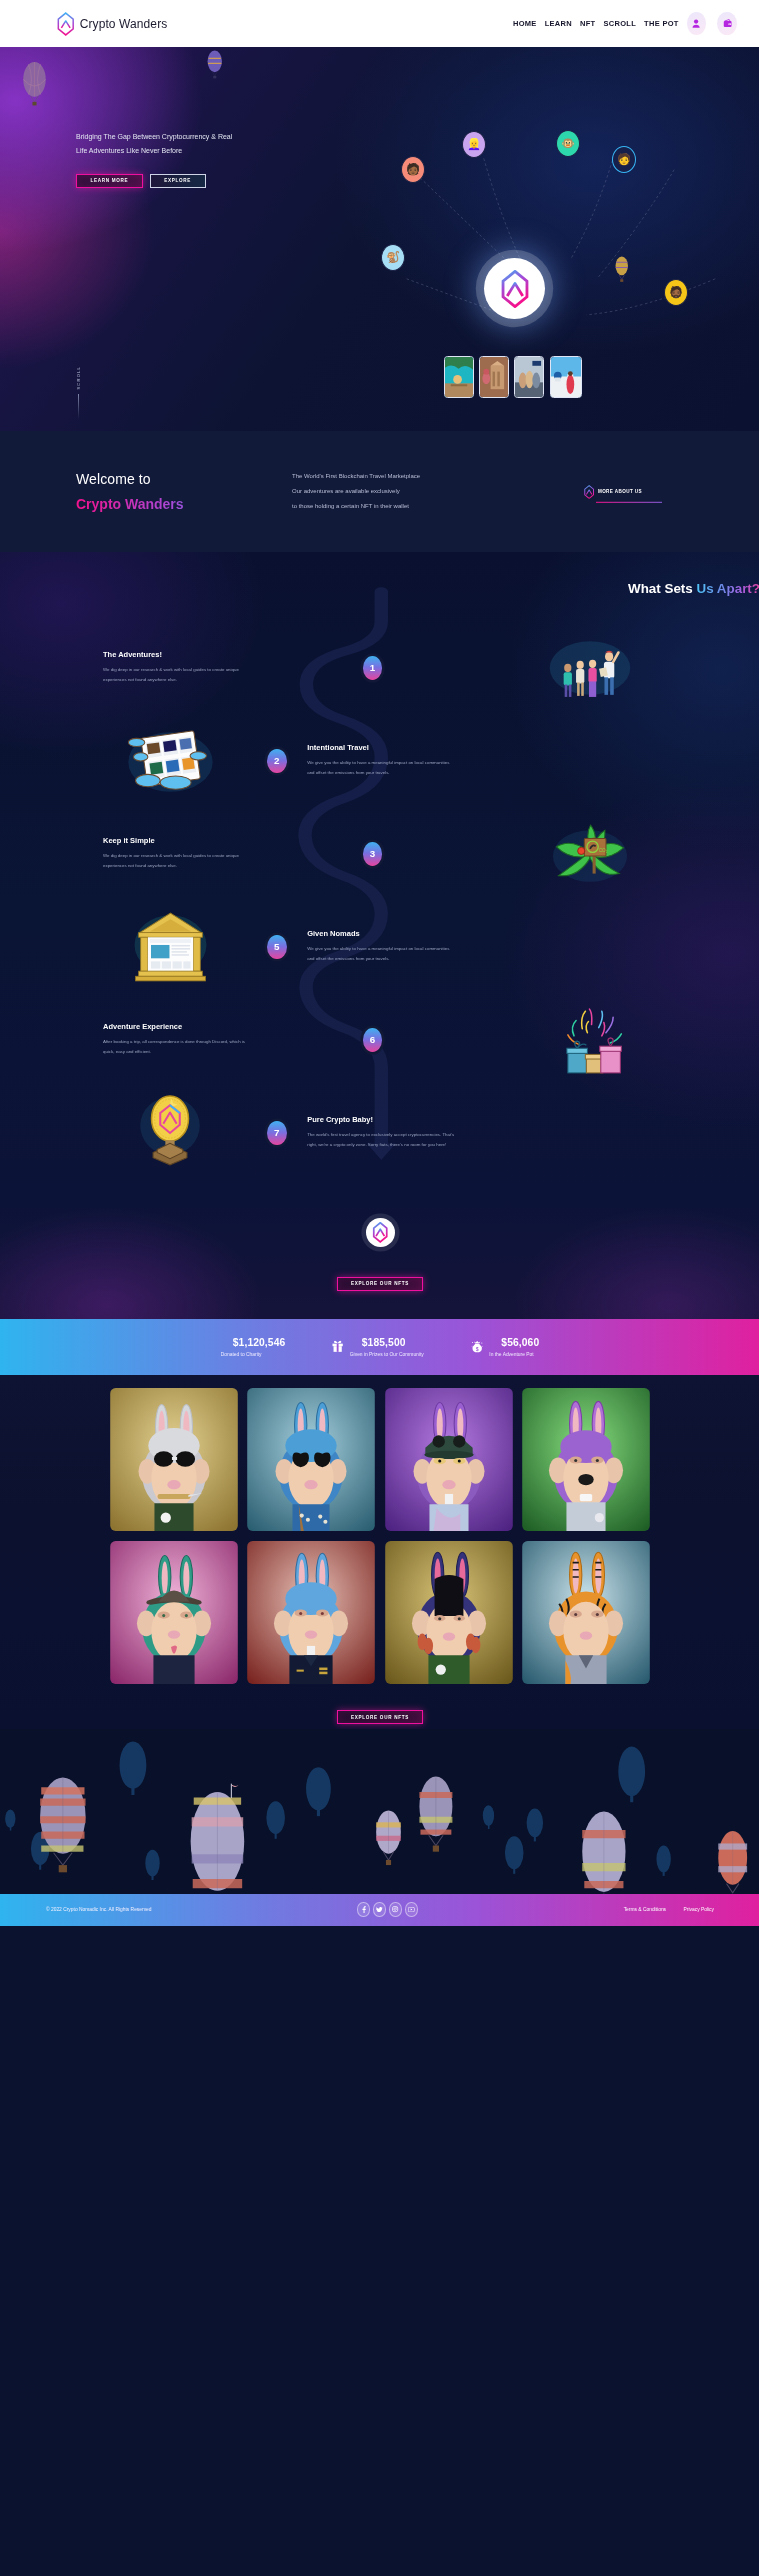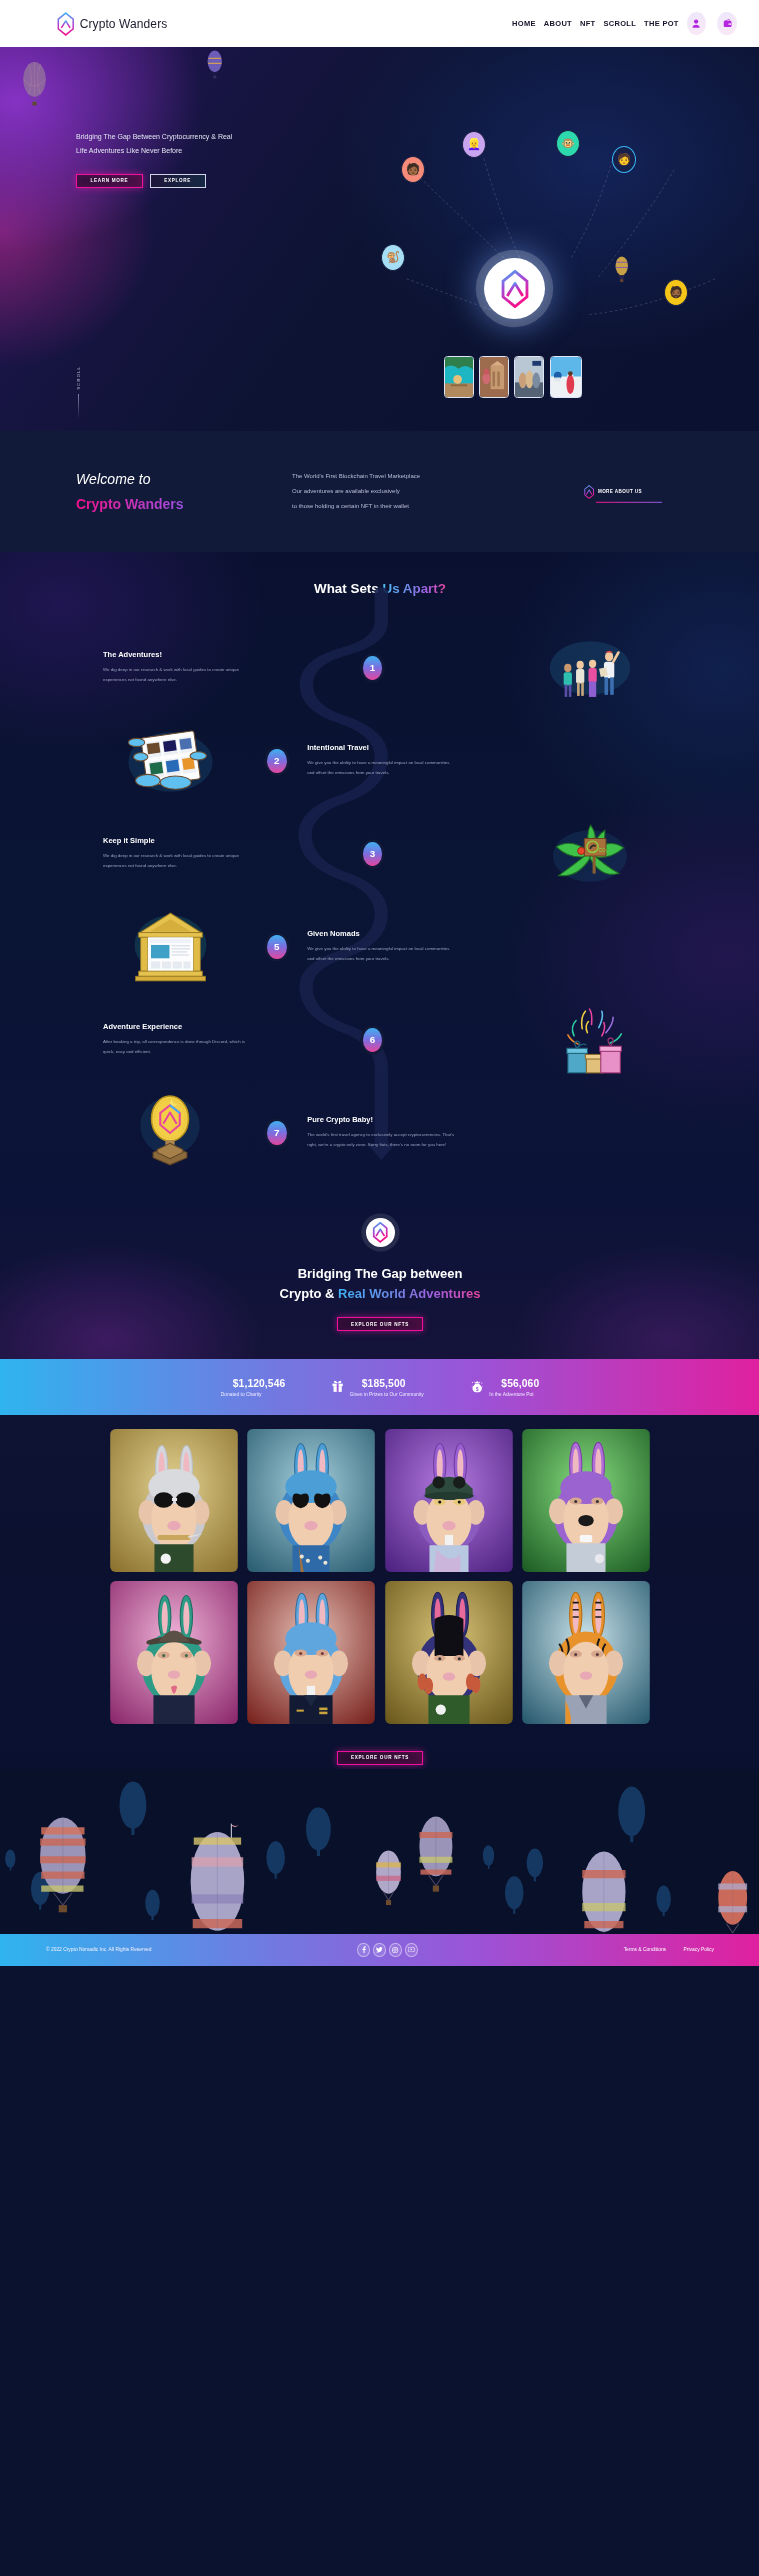--- a/index.html
+++ b/index.html
@@ -107,21 +107,21 @@
   }
   .photo.wide { width: 32px; }
   .balloon-svg { position: absolute; }
 
   
   .welcome {
     background: #121a3a; height: 121px; position: relative;
     display: flex; align-items: center; padding-left: 76px;
   }
   .welcome-l { width: 216px; }
-  .welcome-l .l1 { font-size: 14px; font-weight: 400; letter-spacing: 0.1px; font-style: italic; }
+  .welcome-l .l1 { font-size: 14px; font-weight: 400; letter-spacing: 0.1px; }
   .welcome-l .l2 {
     margin-top: 8.2px; font-size: 14px; font-weight: 700;
     background: linear-gradient(90deg,#f4128e 0%, #a54ad8 45%, #5b8ee8 78%, #3fb1f5 100%);
     -webkit-background-clip: text; background-clip: text; color: transparent;
   }
   .welcome-r { font-size: 6px; color: #b8bed4; line-height: 2.5; }
   .more-about {
     position: absolute; right: 118px; top: 50%; transform: translateY(-50%);
     display: flex; align-items: center; gap: 4.1px; cursor: pointer;
   }
@@ -133,21 +133,21 @@
 
   
   .features {
     position: relative; padding-top: 29px; padding-bottom: 20.6px;
     background:
       radial-gradient(ellipse 289px 216px at 8% 8%, rgba(58,26,120,.45), rgba(58,26,120,0) 70%),
       radial-gradient(ellipse 309px 258px at 95% 18%, rgba(28,60,130,.35), rgba(28,60,130,0) 70%),
       radial-gradient(ellipse 319px 247px at 96% 62%, rgba(88,30,140,.3), rgba(88,30,140,0) 72%),
       linear-gradient(#0a1130, #0a1434 55%, #0c1338 100%);
   }
-  .sec-title { text-align: center; font-size: 13.4px; font-weight: 700; }
+  .sec-title { text-align: right; font-size: 13.4px; font-weight: 700; }
   .sec-title .accent {
     background: linear-gradient(90deg,#4fc3f7 0%, #6d8ae8 40%, #a35fe0 70%, #e8459f 100%);
     -webkit-background-clip: text; background-clip: text; color: transparent;
   }
   .track { position: absolute; left: 0; top: 0; width: 760px; height: 100%; pointer-events:none; }
   .feat-list { position: relative; margin-top: 25px; }
   .feat {
     position: relative; display: flex; align-items: center;
     width: 554px; margin: 0 auto; height: 93px;
   }
@@ -247,21 +247,21 @@
             <stop offset="100%" stop-color="#f4128e"></stop>
       </linearGradient>
         </defs>
       <path d="M20 2 L37 16 L37 38 L20 52 L3 38 L3 16 Z" fill="none" stroke="url(#lgHdr)" stroke-width="3.4"></path>
       <path d="M10 36 L20 20 L30 36" fill="none" stroke="url(#lgHdr)" stroke-width="3.4" stroke-linejoin="round"></path>
     </svg>
     <span class="brand-name">Crypto Wanders</span>
   </div>
   <div class="nav">
     <a class="nav-link">HOME</a>
-    <a class="nav-link">ABOUT</a>
+    <a class="nav-link">LEARN</a>
     <a class="nav-link">NFT</a>
     <a class="nav-link">SCROLL</a>
     <a class="nav-link">THE POT</a>
     <div class="icon-pill">
       <svg width="8.2" height="9.3" viewBox="0 0 16 18">
         <circle cx="8" cy="5" r="4.2" fill="#b526e0"></circle>
         <path d="M1 17c0-4 3.1-6 7-6s7 2 7 6z" fill="#b526e0"></path>
       </svg>
     </div>
     <div class="icon-pill">
@@ -637,24 +637,20 @@
           <linearGradient id="lgB" x1="0" y1="0" x2=".35" y2="1">
         <stop offset="0" stop-color="#3fb1f5"></stop>
             <stop offset="45%" stop-color="#a24ad8"></stop>
             <stop offset="100%" stop-color="#f4128e"></stop>
       </linearGradient>
         </defs>
       <path d="M20 2 L37 16 L37 38 L20 52 L3 38 L3 16 Z" fill="none" stroke="url(#lgB)" stroke-width="4.5"></path>
       <path d="M9 37 L20 19 L31 37" fill="none" stroke="url(#lgB)" stroke-width="4.5" stroke-linejoin="round"></path>
     </svg>
   </div>
-  <h2>
-    <span>Bridging The Gap between</span><br>
-    <span>Crypto &amp; </span><span class="accent2">Real World Adventures</span>
-  </h2>
   <button class="btn btn-primary">EXPLORE OUR NFTS</button>
 </div>
 
 <div class="stats">
   <div class="stat">
     <div>
       <div class="v">$1,120,546</div>
       <div class="k">Donated to Charity</div>
     </div>
   </div>

